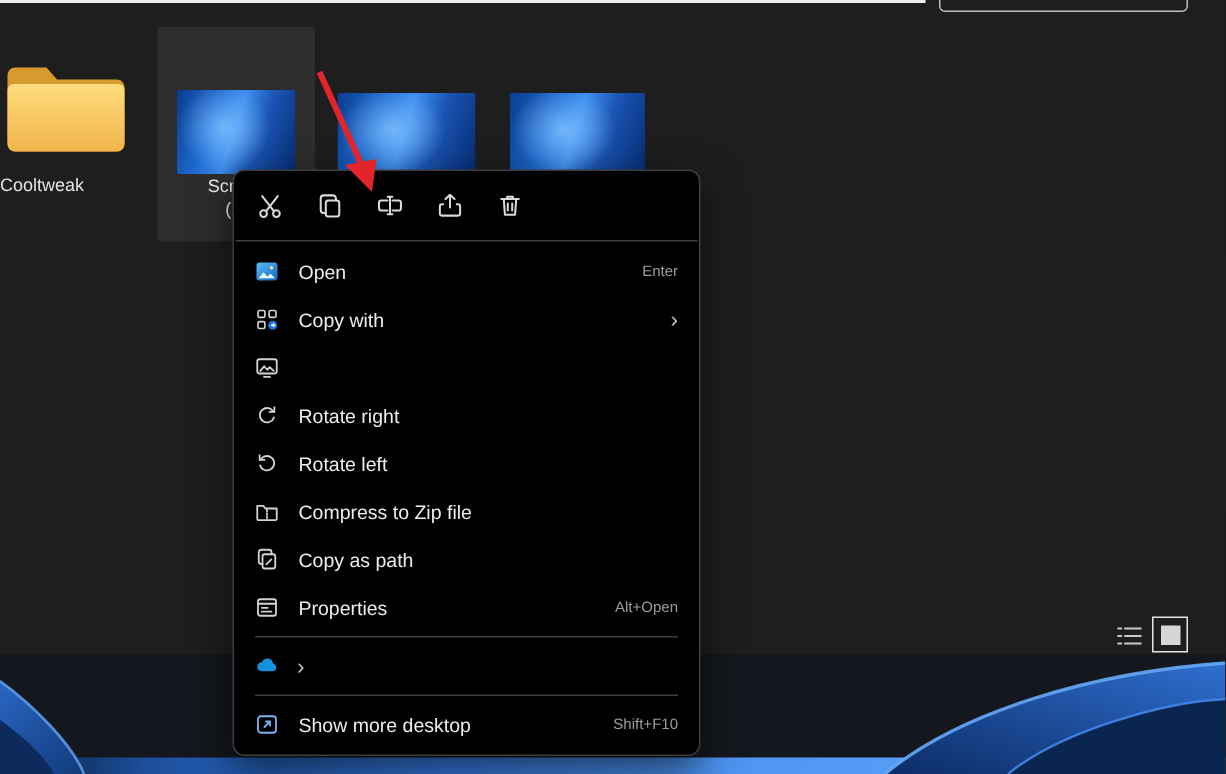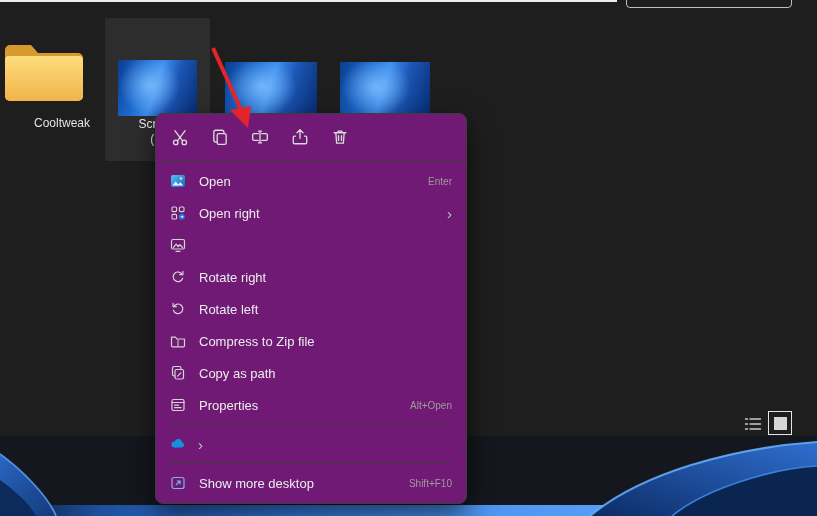--- a/index.html
+++ b/index.html
@@ -8,42 +8,42 @@
   #stage { position:relative; width:817px; height:516px; background:#1e1e1e; }
 
   
   .top-line { position:absolute; left:0; top:0; width:617px; height:2px; background:#ededed; }
   .top-right-box { position:absolute; left:626px; top:-7px; width:166px; height:15px;
     border:1px solid #bfbfbf; border-radius:4px; background:transparent; }
 
   
   .folder-tile { position:absolute; left:0; top:34px; width:90px; height:104px; }
   .folder-tile svg { position:absolute; left:2px; top:4px; }
-  .folder-label { position:absolute; left:0; top:82px; width:90px; text-align:right;
+  .folder-label { position:absolute; left:0; top:82px; width:90px; text-align:left;
     font-size:12px; color:#e3e3e3; }
 
   
   .selection-tile { position:absolute; left:105px; top:18px; width:105px; height:143px;
     background:#2d2d2d; border-radius:2px; }
   .thumb { position:absolute; border-radius:1px;
     background:
       radial-gradient(ellipse 62% 85% at 40% 45%, rgba(130,195,255,.8), rgba(130,195,255,0) 62%),
       linear-gradient(108deg,#0a3d8f 0%,#1e6ad0 30%,#3c8df0 48%,#1b55b4 68%,#062c72 100%); }
   .thumb1 { left:118px; top:60px; width:79px; height:56px; }
   .thumb2 { left:225px; top:62px; width:92px; height:55px; }
   .thumb3 { left:340px; top:62px; width:90px; height:55px; }
   .file-label { position:absolute; left:105px; top:117px; width:105px; text-align:center;
     font-size:12px; line-height:15px; color:#f2f2f2; }
 
   
   .arrow-annotation { position:absolute; left:200px; top:40px; z-index:40; pointer-events:none; }
 
   
   .context-menu { position:absolute; left:155px; top:113px; width:312px; z-index:30;
-    background:#701a75; border:1px solid #3d3d3d; border-radius:8px;
+    background:#000000; border:1px solid #3d3d3d; border-radius:8px;
     box-shadow:0 10px 28px rgba(0,0,0,.6); overflow:hidden; }
   .quick-row { display:flex; align-items:center; height:46px; padding-left:4px; }
   .quick-cell { width:40px; height:34px; display:flex; align-items:center; justify-content:center;
     border-radius:4px; }
   .menu-sep { height:1px; background:#3f3f3f; margin:0 1px; }
   .menu-sep.inset { margin:3px 10px; }
   .menu-list { padding:4px; }
   .menu-item { display:flex; align-items:center; height:32px; padding:0 10px; border-radius:4px;
     cursor:default; }
   .mi-icon { width:16px; height:16px; flex:0 0 16px; display:flex; align-items:center;
@@ -163,21 +163,21 @@
       <div class="menu-item">
         <span class="mi-icon">
           <svg width="16" height="16" viewBox="0 0 16 16" fill="none" stroke="#d4d4d4" stroke-width="1.1">
             <rect x="2" y="2" width="4.6" height="4.6" rx="1"></rect>
             <rect x="2" y="9.4" width="4.6" height="4.6" rx="1"></rect>
             <rect x="9.4" y="2" width="4.6" height="4.6" rx="1"></rect>
             <circle cx="11.8" cy="11.8" r="3" fill="#1e78d7" stroke="none"></circle>
             <path d="M10.5 11.8h2.4 M12 10.7l1.1 1.1-1.1 1.1" stroke="#fff" stroke-width="0.9"></path>
           </svg>
         </span>
-        <span class="mi-label">Open right</span>
+        <span class="mi-label">Copy with</span>
         <span class="mi-chevron">›</span>
       </div>
 
       <div class="menu-item">
         <span class="mi-icon">
           <svg width="16" height="16" viewBox="0 0 16 16" fill="none" stroke="#d4d4d4" stroke-width="1.2" stroke-linecap="round" stroke-linejoin="round">
             <rect x="1.5" y="2.5" width="13" height="9.5" rx="1.5"></rect>
             <path d="M3.5 10.3l2.6-3.1 2.1 2.3 1.6-1.8 2.7 2.6"></path>
             <path d="M6 14.3h4"></path>
           </svg>

